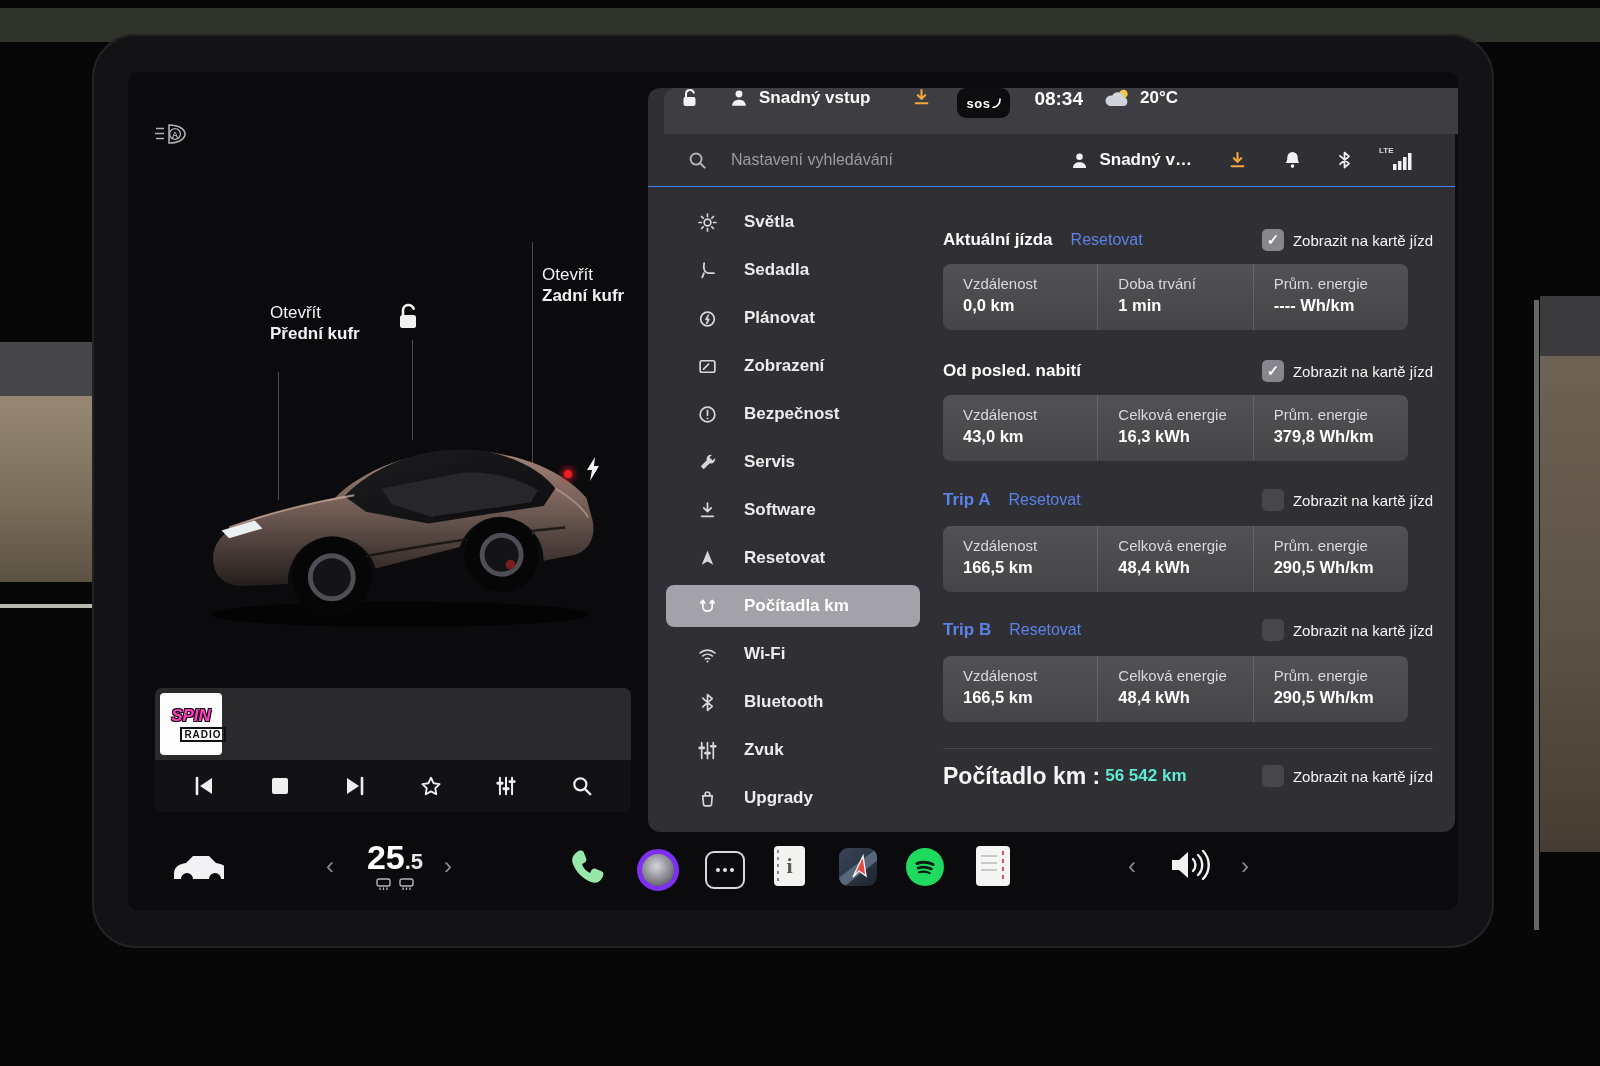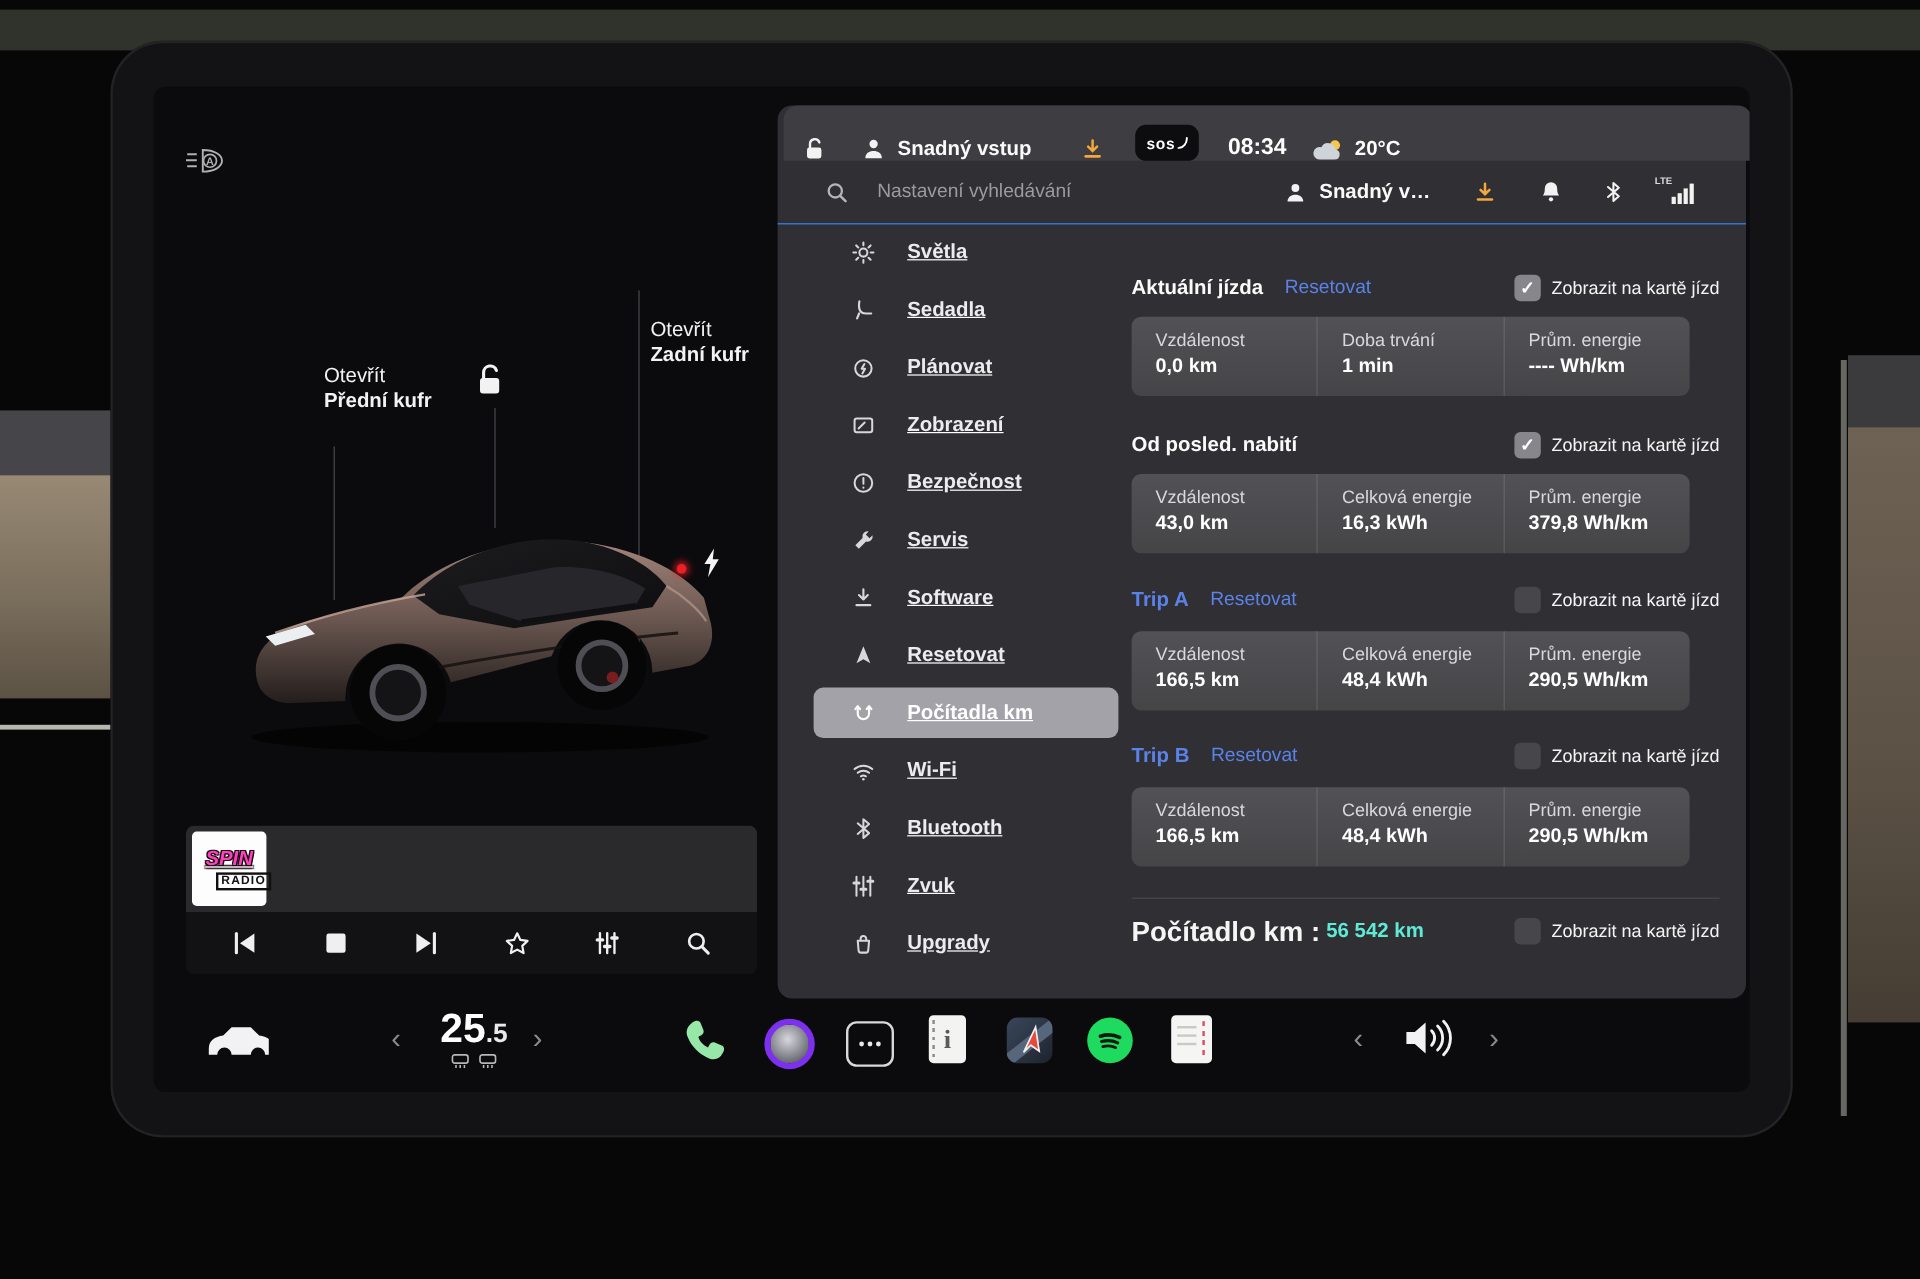--- a/index.html
+++ b/index.html
@@ -27,21 +27,21 @@
   .open-label .l2{font-weight:bold;}
   .unlock-car{position:absolute;left:266px;top:230px;}
   .car-svg{position:absolute;left:72px;top:298px;}
   .charge-dot{position:absolute;left:436px;top:398px;width:8px;height:8px;border-radius:50%;
               background:#ec1f26;box-shadow:0 0 6px 2px rgba(236,31,38,.8);}
   .bolt{position:absolute;left:456px;top:384px;}
   
   .media{position:absolute;left:27px;top:616px;width:476px;border-radius:7px;overflow:hidden;}
   .media-head{display:flex;align-items:center;height:72px;background:#2a2a2d;}
   .art{width:62px;height:62px;margin-left:5px;background:#fdfdfd;border-radius:4px;display:flex;
-       flex-direction:column;align-items:center;justify-content:center;gap:1px;flex:none;text-decoration:underline;}
+       flex-direction:column;align-items:center;justify-content:center;gap:1px;flex:none;}
   .art-top{font-size:17px;font-weight:bold;font-style:italic;letter-spacing:0;color:#ff3fc0;
            text-shadow:-1px -1px 0 #16090f,1px -1px 0 #16090f,-1px 1px 0 #16090f,1px 1px 0 #16090f;}
   .art-bot{font-size:10px;font-weight:bold;color:#101010;border:2px solid #101010;padding:0 2px;letter-spacing:1px;margin-left:24px;}
   .media-texts{margin-left:14px;min-width:0;}
   .media-title{font-size:16.5px;font-weight:bold;color:#fbfbfb;white-space:nowrap;}
   .media-src{display:flex;align-items:center;gap:7px;margin-top:6px;color:#c7c7c9;font-size:14.5px;}
   .media-ctrls{display:flex;align-items:center;justify-content:space-between;height:52px;
                background:#121214;padding:0 36px;}
   .mc{width:26px;height:26px;display:flex;align-items:center;justify-content:center;cursor:pointer;}
   
@@ -68,36 +68,36 @@
   .notes-ic{width:34px;height:40px;background:#f5f5f3;border-radius:4px;position:relative;}
   .notes-ic::before{content:"";position:absolute;right:6px;top:5px;bottom:5px;width:2px;
            background:repeating-linear-gradient(#e0496a 0 4px,transparent 4px 8px);}
   .notes-ic::after{content:"";position:absolute;left:5px;top:9px;width:16px;height:2px;background:#c9c9c9;
            box-shadow:0 7px 0 #c9c9c9,0 14px 0 #c9c9c9;}
   .spotify-ic{width:38px;height:38px;border-radius:50%;background:#1eda5e;display:flex;
            align-items:center;justify-content:center;}
   
   .panel{position:absolute;left:520px;top:16px;width:807px;height:744px;background:#303034;
          border-radius:12px;}
-  .statusbar{position:absolute;left:5px;top:0;width:100%;height:46px;background:#3e3e42;
-             border-radius:12px 12px 0 0;display:flex;align-items:flex-end;}
+  .statusbar{position:absolute;left:16px;top:0;width:100%;height:46px;background:#3e3e42;
+             border-radius:12px 12px 0 0;display:flex;align-items:flex-start;}
   .sb-name{font-size:17px;font-weight:bold;color:#fafafa;margin-left:10px;}
   .sos-badge{display:flex;align-items:center;background:#0d0d0f;border-radius:9px;height:30px;
              padding:0 9px;margin-left:26px;gap:2px;}
   .sos-badge b{font-size:13px;font-weight:bold;color:#fff;letter-spacing:.5px;}
   .sb-time{font-size:19px;font-weight:bold;margin-left:24px;color:#fff;}
   .sb-temp{font-size:17px;font-weight:bold;margin-left:10px;color:#fff;}
   .searchrow{position:absolute;left:0;top:46px;width:100%;height:52px;display:flex;align-items:center;
              border-bottom:1px solid #3b82f6;}
   .search-ph{font-size:16px;color:#9b9b9e;margin-left:24px;}
   .sr-right{position:absolute;right:42px;display:flex;align-items:center;gap:36px;}
   .sr-profile{display:flex;align-items:center;gap:10px;font-size:17px;font-weight:bold;color:#fafafa;}
   .lte-wrap{position:relative;width:26px;height:22px;}
   .lte-txt{position:absolute;left:-8px;top:-3px;font-size:8px;font-weight:bold;color:#dadada;}
-  .sidebar{position:absolute;left:16px;top:98px;width:282px;bottom:6px;padding-top:0;text-decoration:underline;}
+  .sidebar{position:absolute;left:4px;top:98px;width:282px;bottom:6px;padding-top:12px;}
   .side-item{position:relative;height:48px;display:flex;align-items:center;padding-left:44px;gap:26px;
              font-size:17px;font-weight:bold;color:#ececee;cursor:pointer;}
   .side-item .sic{width:22px;display:flex;justify-content:center;}
   .side-item.selected::before{content:"";position:absolute;left:14px;right:14px;top:3px;bottom:3px;
              background:#a2a2a8;border-radius:8px;}
   .side-item.selected *{position:relative;}
   .main{position:absolute;left:0;top:98px;right:0;bottom:0;}
   .sec-row{position:absolute;left:295px;width:490px;height:28px;display:flex;align-items:center;}
   .sec-title{font-size:17px;font-weight:bold;color:#fbfbfb;}
   .sec-title.blue{color:#5b82e8;}

